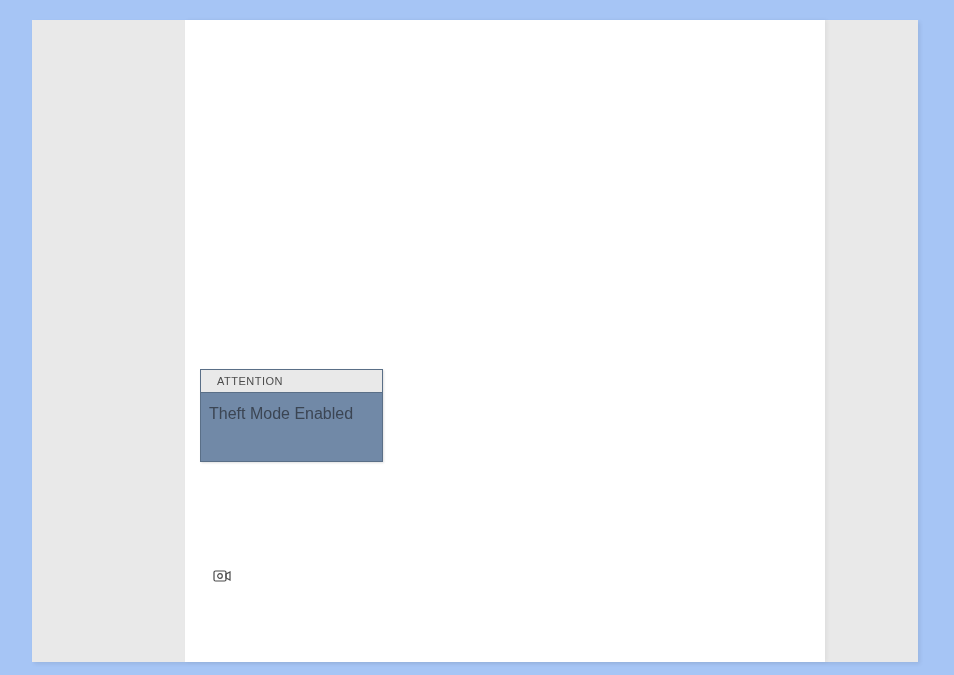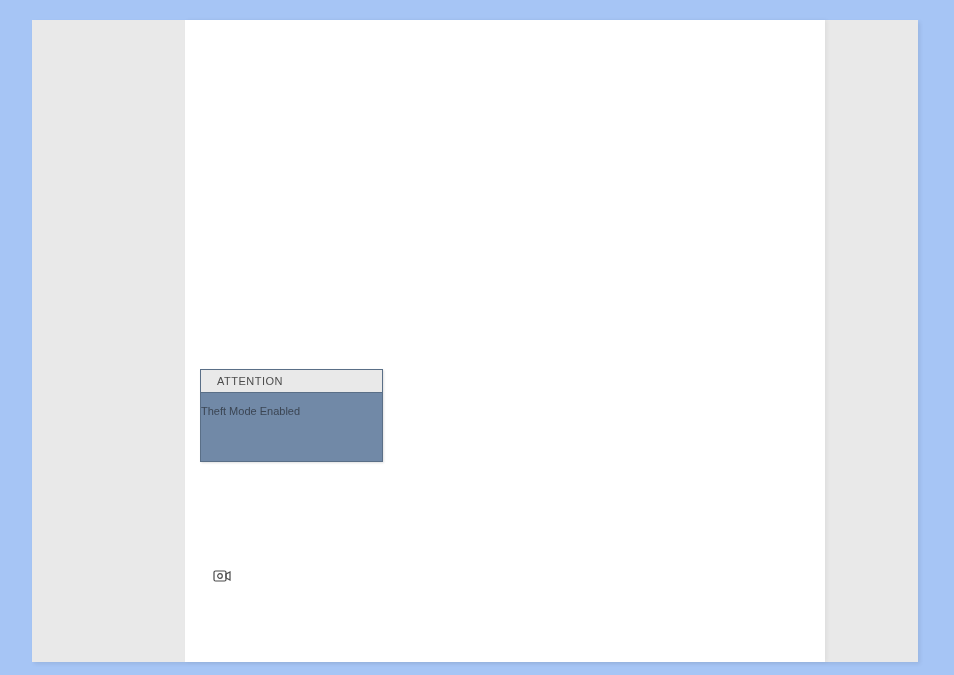--- a/index.html
+++ b/index.html
@@ -45,22 +45,22 @@
     }
     .alert-header {
       background: #e9e9e9;
       padding: 5px 16px;
       font-size: 11px;
       color: #4c4c4c;
       letter-spacing: 0.5px;
       border-bottom: 1px solid #5a6f87;
     }
     .alert-body {
-      padding: 12px 0;
-      font-size: 11px;
+      padding: 12px 8px;
+      font-size: 16px;
       color: #3b4553;
     }
     .camera-icon {
       position: absolute;
       left: 28px;
       top: 549px;
       width: 18px;
       height: 14px;
       color: #4b4b4b;
     }

